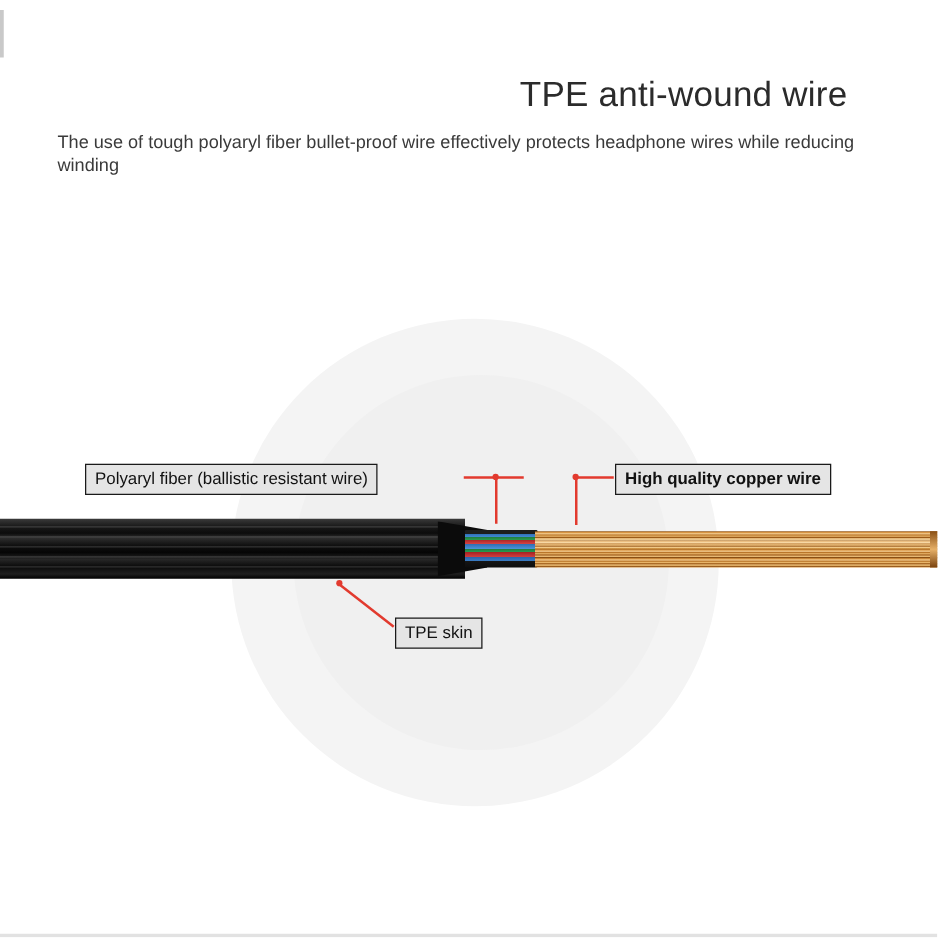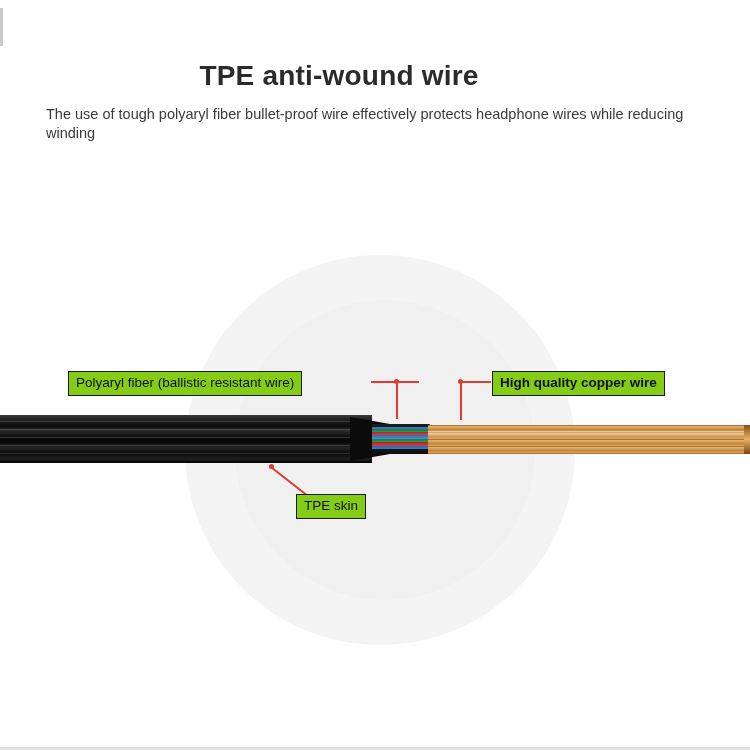--- a/index.html
+++ b/index.html
@@ -16,24 +16,24 @@
     height: 750px;
     overflow: hidden;
     background: #ffffff;
   }
   
   .title {
     position: absolute;
     left: 0;
     top: 60px;
     width: 678px;
-    text-align: center;
+    text-align: right;
     font-size: 28px;
     color: #2b2b2b;
-    font-weight: 700;
+    font-weight: 400;
     letter-spacing: 0.2px;
   }
   .subtitle {
     position: absolute;
     left: 46px;
     top: 105px;
     width: 666px;
     font-size: 14.5px;
     line-height: 19px;
     color: #3a3a3a;
@@ -143,31 +143,31 @@
     left: 744px;
     top: 20px;
     width: 12px;
     height: 29px;
     background: linear-gradient(to bottom, #8a4f14, #e6b068, #7a430f);
   }
 
   
   .label {
     position: absolute;
-    background: #84cc16;
+    background: #e5e5e5;
     border: 1px solid #1a1a1a;
     color: #111111;
     font-size: 13.5px;
     line-height: 16px;
     padding: 3px 7px 4px 7px;
     white-space: nowrap;
   }
   .label-fiber { left: 68px; top: 371px; }
   .label-copper { left: 492px; top: 371px; font-weight: bold; }
-  .label-tpe { left: 296px; top: 494px; }
+  .label-tpe { left: 316px; top: 494px; }
 
   
   .leader {
     position: absolute;
     background: #e23a2e;
   }
   .dot {
     position: absolute;
     width: 5px;
     height: 5px;

